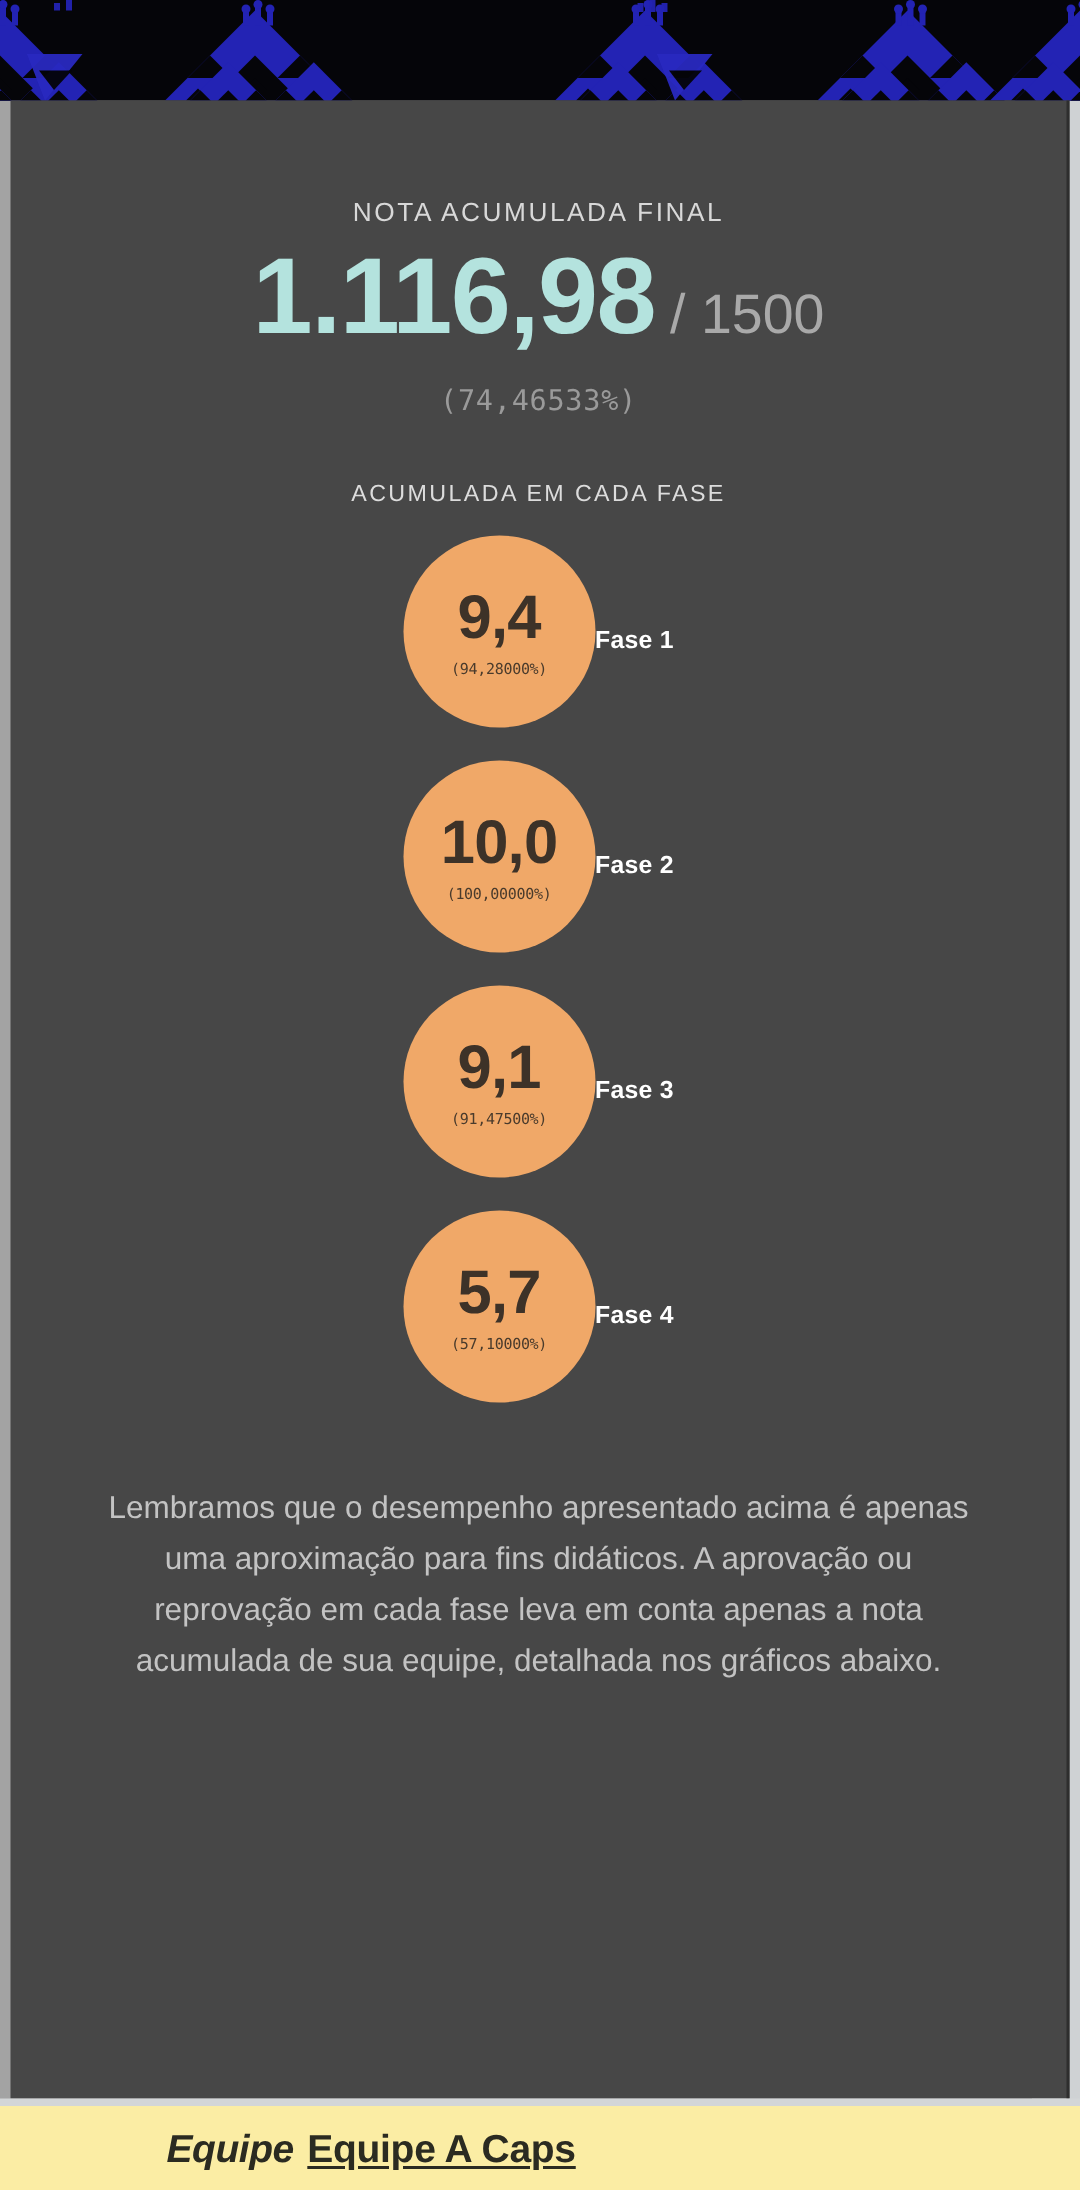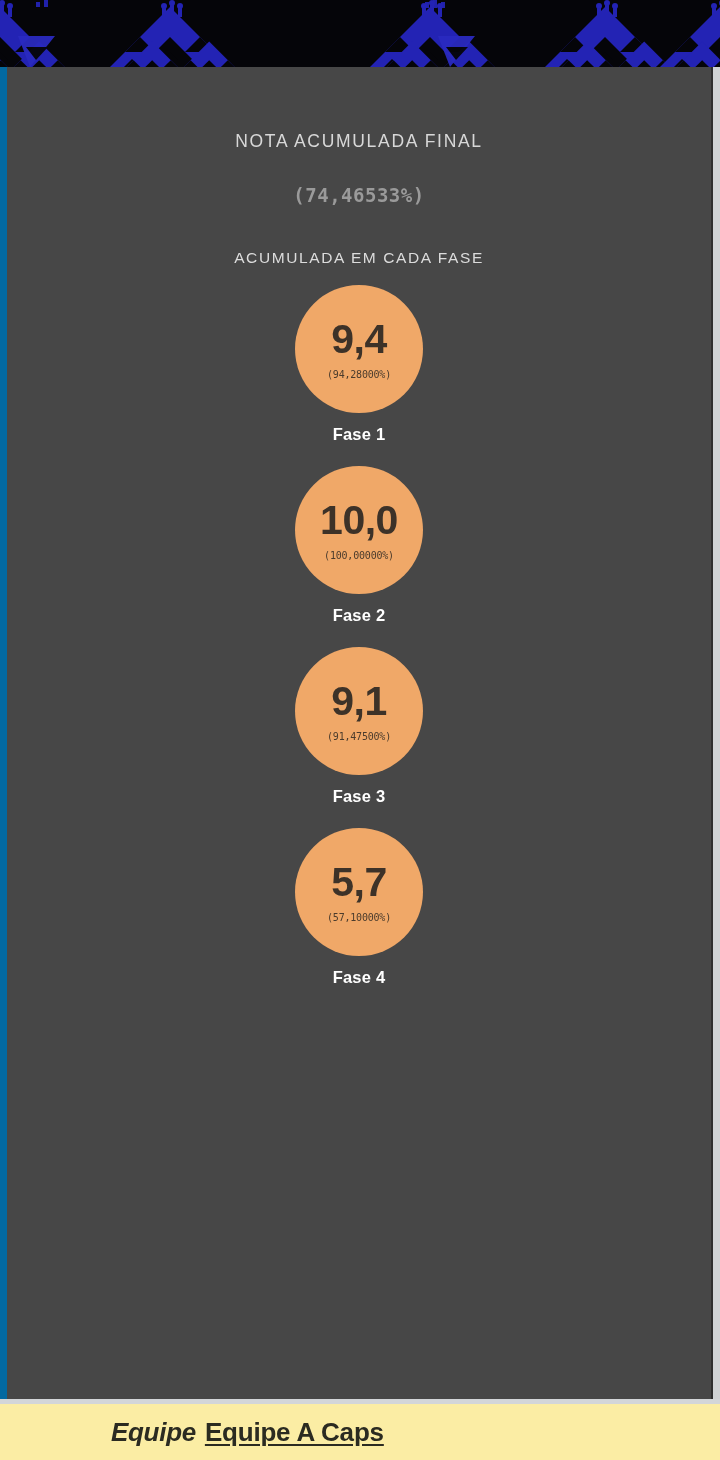--- a/index.html
+++ b/index.html
@@ -11,21 +11,21 @@
     width: 720px;
     height: 1460px;
     overflow: hidden;
     font-family: "Liberation Sans", sans-serif;
   }
 
   .screen {
     position: relative;
     width: 688px;
     height: 1460px;
-    background: #0369a1;
+    background: #a3a3a3;
     box-sizing: border-box;
   }
 
   
   .banner {
     position: absolute;
     top: 0; left: 0;
     width: 720px;
     height: 67px;
     background: #050509;
@@ -74,47 +74,46 @@
     vertical-align: baseline;
   }
   .score-max {
     color: #a9a9a9;
     font-size: 37px;
     font-weight: 400;
     margin-left: 10px;
     vertical-align: baseline;
   }
   .score-pct {
-    margin-top: 32px;
+    margin-top: 22px;
     text-align: center;
     color: #9a9a9a;
     font-size: 19px;
     font-family: "DejaVu Sans Mono", "Liberation Mono", monospace;
     letter-spacing: 0.5px;
-    font-weight: bold;
   }
 
   
   .phases-label {
     margin-top: 43px;
     text-align: center;
     color: #dcdcdc;
     font-size: 15.5px;
     letter-spacing: 1.6px;
     font-weight: 400;
   }
   .phases {
     margin-top: 18px;
     display: flex;
     flex-direction: column;
     align-items: center;
   }
   .phase {
     display: flex;
-    flex-direction: column;
+    flex-direction: row;
     align-items: center;
     margin-bottom: 22px;
   }
   .phase-circle {
     width: 128px;
     height: 128px;
     border-radius: 50%;
     background: #f0a868;
     display: flex;
     flex-direction: column;
@@ -243,20 +242,23 @@
         <rect x="433" y="0" width="4" height="8" fill="#2323b4"></rect>
         <rect x="441" y="2" width="4" height="6" fill="#2323b4"></rect>
       </g>
     </svg>
   </div>
 
   <div class="card">
 
     <div>
       <div class="score-label">NOTA ACUMULADA FINAL</div>
+      <div class="score-main">
+        <span class="score-value">1.116,98</span><span class="score-max">/ 1500</span>
+      </div>
       <div class="score-pct">(74,46533%)</div>
     </div>
 
     <div class="phases-label">ACUMULADA EM CADA FASE</div>
 
     <div class="phases">
 
       <div class="phase">
         <div class="phase-circle">
           <div class="phase-score">9,4</div>
@@ -284,20 +286,21 @@
       <div class="phase">
         <div class="phase-circle">
           <div class="phase-score">5,7</div>
           <div class="phase-pct">(57,10000%)</div>
         </div>
         <div class="phase-name">Fase 4</div>
       </div>
 
     </div>
 
+    <div class="disclaimer">Lembramos que o desempenho apresentado acima é apenas uma aproximação para fins didáticos. A aprovação ou reprovação em cada fase leva em conta apenas a nota acumulada de sua equipe, detalhada nos gráficos abaixo.</div>
 
   </div>
 
   <div class="team-bar-gap"></div>
 
   <div class="team-bar">
     <span class="team-word">Equipe</span>
     <span class="team-name">Equipe A Caps</span>
   </div>
 

